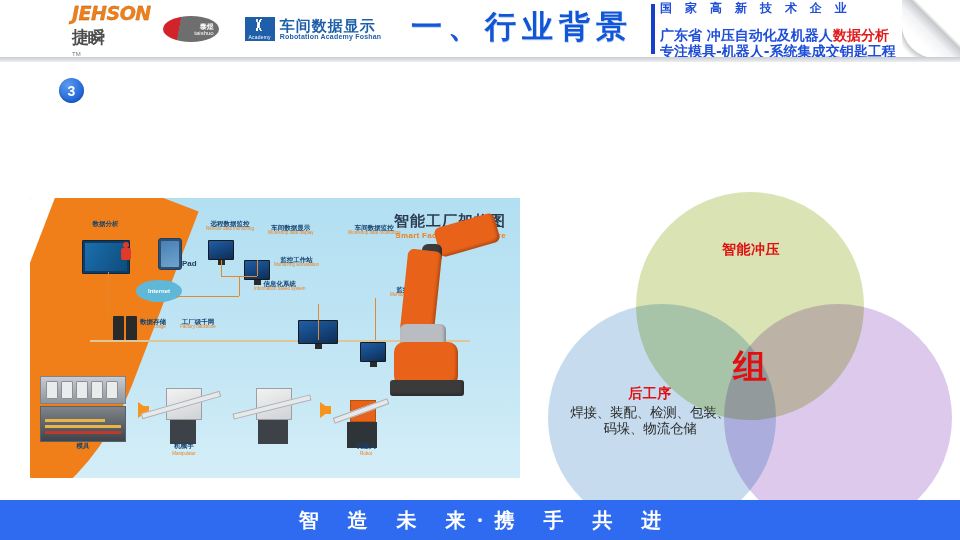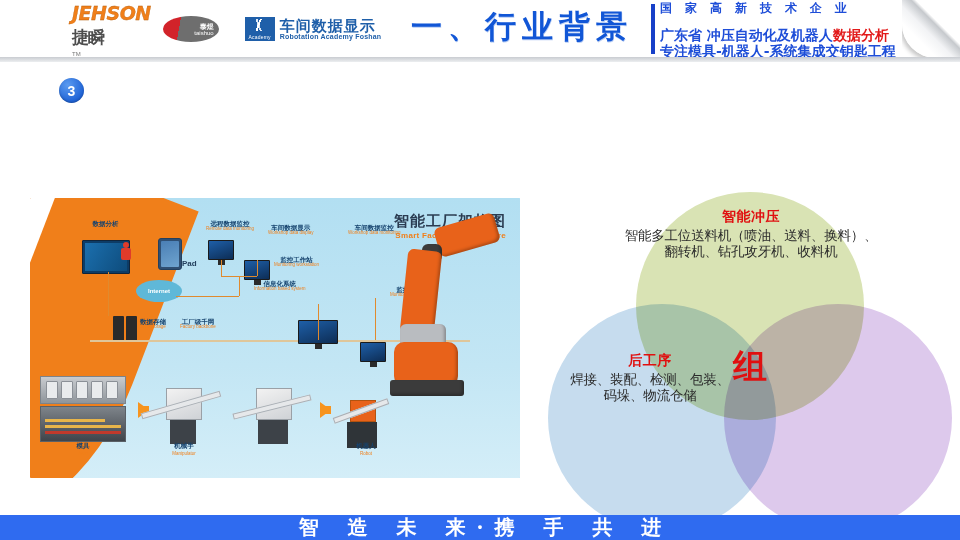--- a/index.html
+++ b/index.html
@@ -175,36 +175,36 @@
   .dieimg{position:absolute;background:linear-gradient(180deg,#7e848a,#3f444a);border:1px solid #5a6066;overflow:hidden;}
   .dieimg .strip{position:absolute;height:3px;background:#e8b54a;}
   .dieimg .strip2{position:absolute;height:3px;background:#c0392b;}
 
   
   .venn{position:absolute;left:548px;top:192px;width:400px;height:300px;}
   .circ{position:absolute;border-radius:50%;mix-blend-mode:multiply;}
   .c-top{left:88px;top:0px;width:228px;height:228px;background:#d9e3b4;}
   .c-left{left:0px;top:112px;width:228px;height:228px;background:#c6dcee;}
   .c-right{left:176px;top:112px;width:228px;height:228px;background:#ddc9ec;}
-  .vtxt{position:absolute;text-align:center;font-family:"DejaVu Sans",sans-serif;}
+  .vtxt{position:absolute;text-align:center;font-family:"DejaVu Sans",sans-serif;margin-top:33px;}
   .vtxt .vt{font-size:14px;font-weight:bold;color:#e01010;margin-bottom:1px;letter-spacing:.5px;}
   .vtxt .vb{font-size:13.5px;color:#2b2b2b;line-height:1.2;letter-spacing:-.2px;}
   .v-top{left:74px;top:16px;width:258px;}
   .v-left{left:18px;top:160px;width:168px;}
   .v-right{left:228px;top:160px;width:176px;text-align:left;}
   .v-right .vt{text-align:center;}
   .v-center{
     position:absolute;left:150px;top:152px;width:104px;text-align:center;
     font-size:34px;font-weight:bold;color:#e01010;
     font-family:"DejaVu Serif","Liberation Serif",serif;
   }
 
   
   .footer{
-    position:absolute;left:0;bottom:0;width:960px;height:25px;
+    position:absolute;left:0;bottom:0;width:960px;height:40px;
     background:#2f6bf0;display:flex;align-items:center;justify-content:center;
   }
   .footer span{
     font-size:20px;font-weight:bold;color:#ffffff;letter-spacing:11px;
     font-family:"DejaVu Serif","Liberation Serif",serif;padding-left:11px;
   }
 </style>
 </head>
 <body>
 
@@ -408,21 +408,20 @@
     </div>
   </div>
 
   <div class="venn">
     <div class="circ c-top" style="background: rgb(217, 227, 180);"></div>
     <div class="circ c-left" style="background: rgb(198, 220, 238);"></div>
     <div class="circ c-right" style="background: rgb(221, 201, 236);"></div>
 
     <div class="vtxt v-top">
       <div class="vt">智能冲压</div>
-      <div class="vb">智能多工位送料机（喷油、送料、换料）、翻转机、钻孔攻牙机、收料机</div>
     </div>
 
     <div class="vtxt v-left">
       <div class="vt">后工序</div>
       <div class="vb">焊接、装配、检测、包装、码垛、物流仓储</div>
     </div>
 
 
     <div class="v-center" style="color: rgb(224, 16, 16);">组</div>
   </div>

